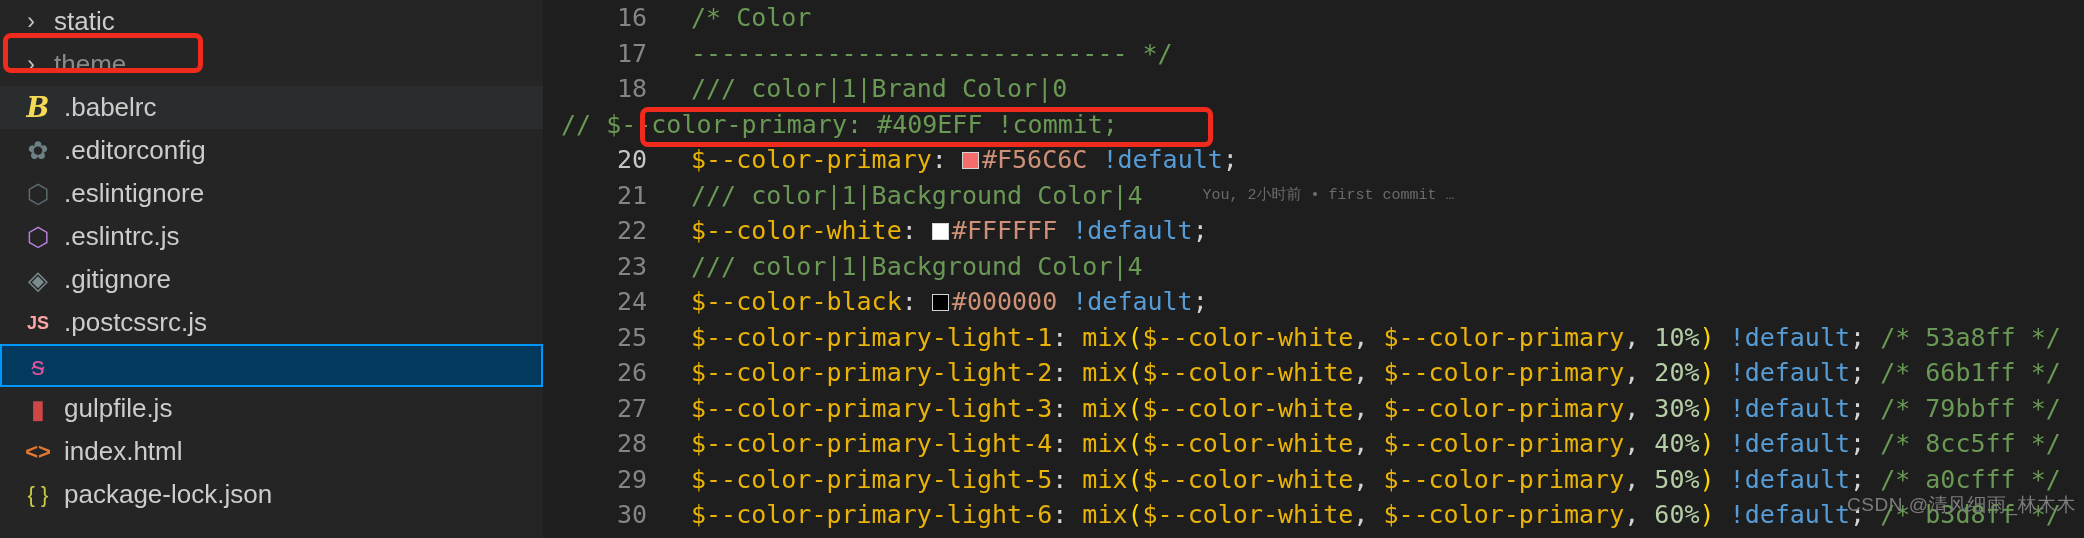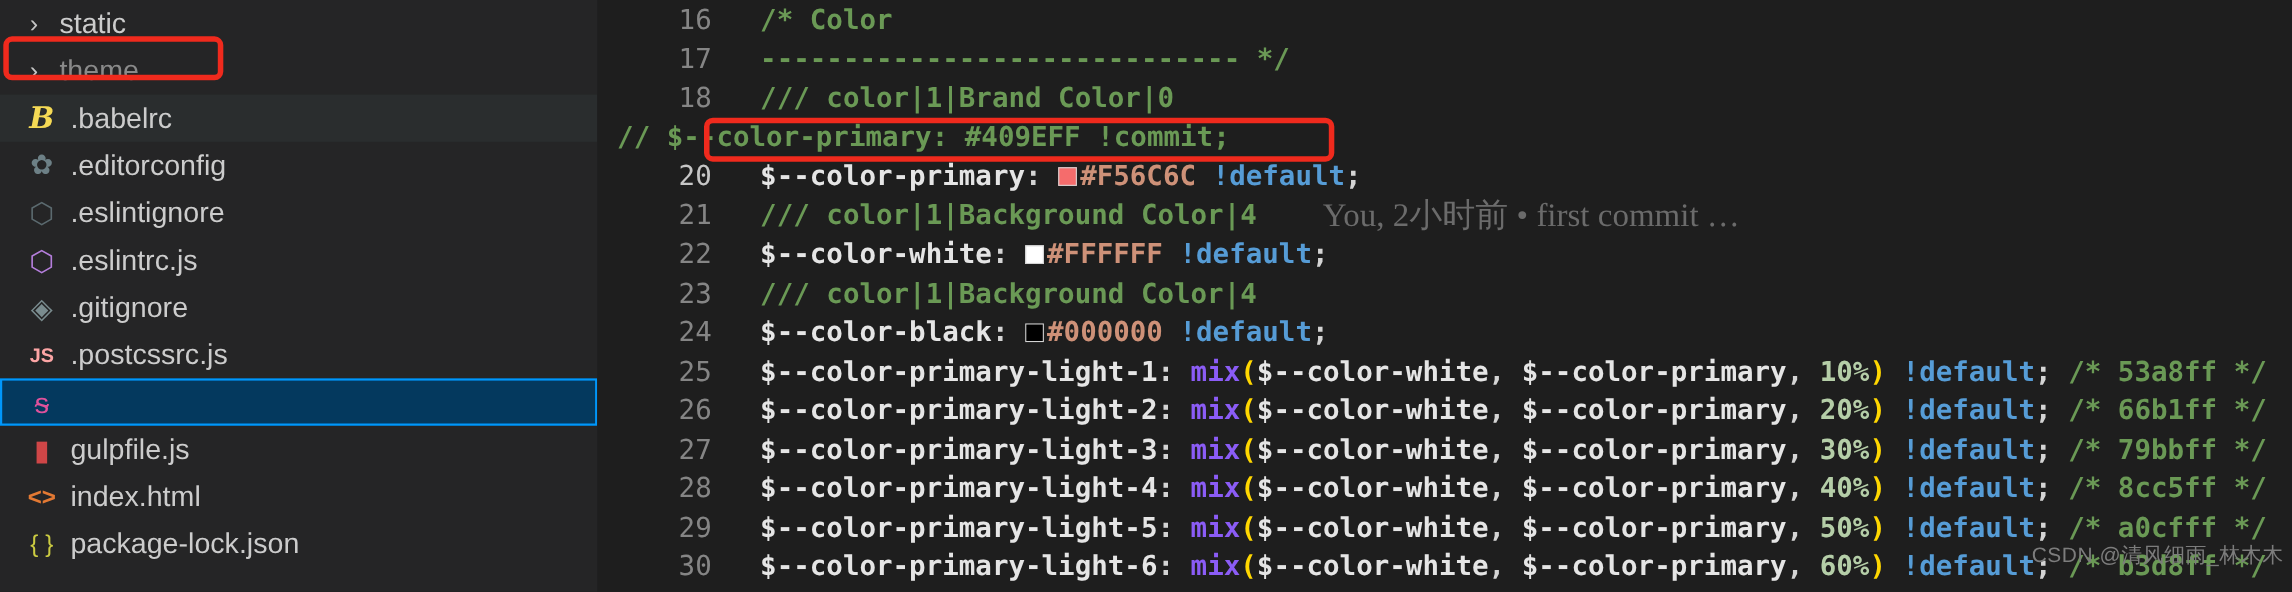--- a/index.html
+++ b/index.html
@@ -104,46 +104,46 @@
   }
   .lineno {
     width: 130px;
     flex: 0 0 130px;
     text-align: right;
     padding-right: 26px;
     color: #858585;
     font-size: 25px;
   }
   .lineno.cur { color: #c6c6c6; }
-  .codetext { padding-left: 18px; position: relative; font-weight: bold; }
+  .codetext { padding-left: 18px; position: relative; }
 
   
   .c-comment  { color: #6a9955; }
-  .c-var      { color: #e5e5e5; }
+  .c-var      { color: #eab308; }
   .c-punct    { color: #d4d4d4; }
   .c-hex      { color: #ce9178; }
   .c-keyword  { color: #569cd6; }
-  .c-func     { color: #8b5cf6; text-align: center; }
+  .c-func     { color: #eab308; text-align: center; }
   .c-paren1   { color: #ffd700; }
   .c-num      { color: #b5cea8; }
 
   .swatch {
     display: inline-block;
     width: 17px; height: 17px;
     vertical-align: -1px;
     border: 1px solid #d4d4d4;
     margin-right: 3px;
   }
 
   
   .blame {
     color: #6b6b6b;
-    font-size: 30px;
+    font-size: 15px;
     padding-left: 60px;
-    font-family: Liberation Serif, serif;
+    font-family: Liberation Mono, monospace;
   }
 
   
   #line20-highlight-box {
     position: absolute;
     left: 97px; top: 107px;
     width: 573px; height: 40px;
     border: 5px solid #f02a1d;
     border-radius: 8px;
     pointer-events: none;

